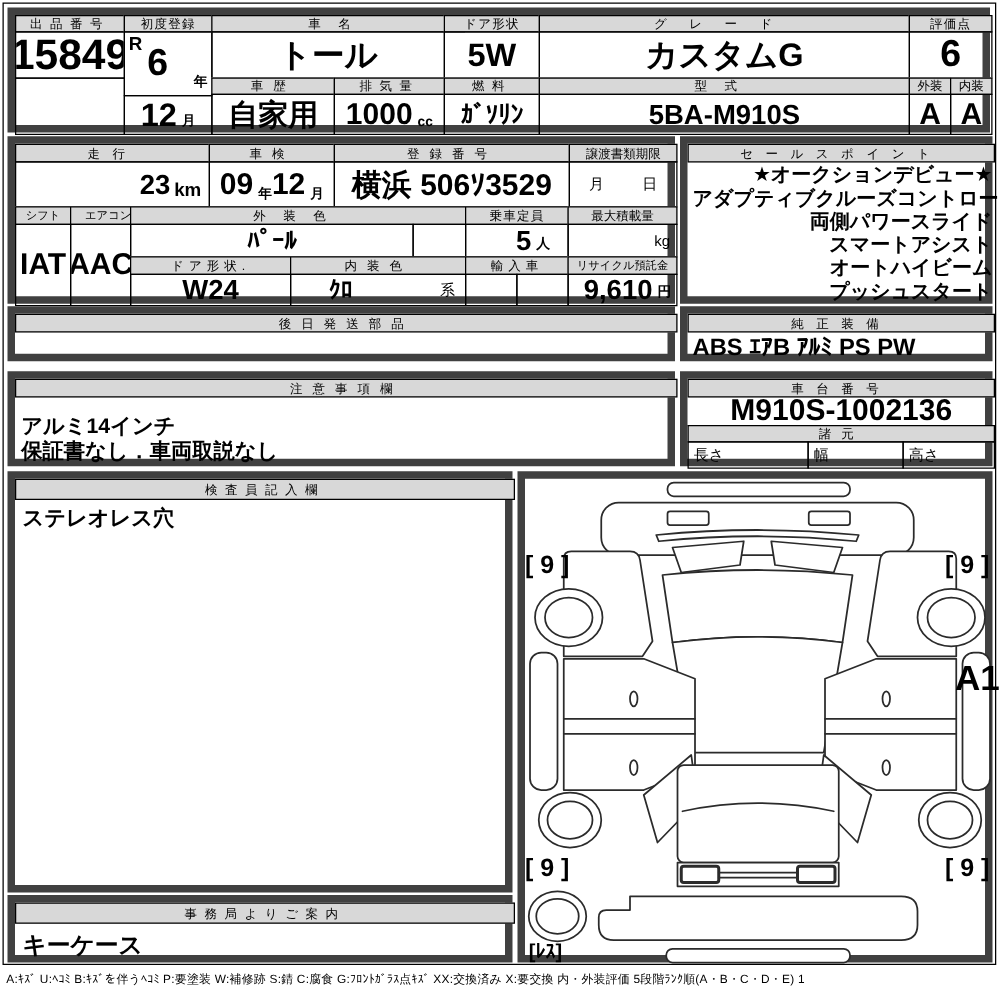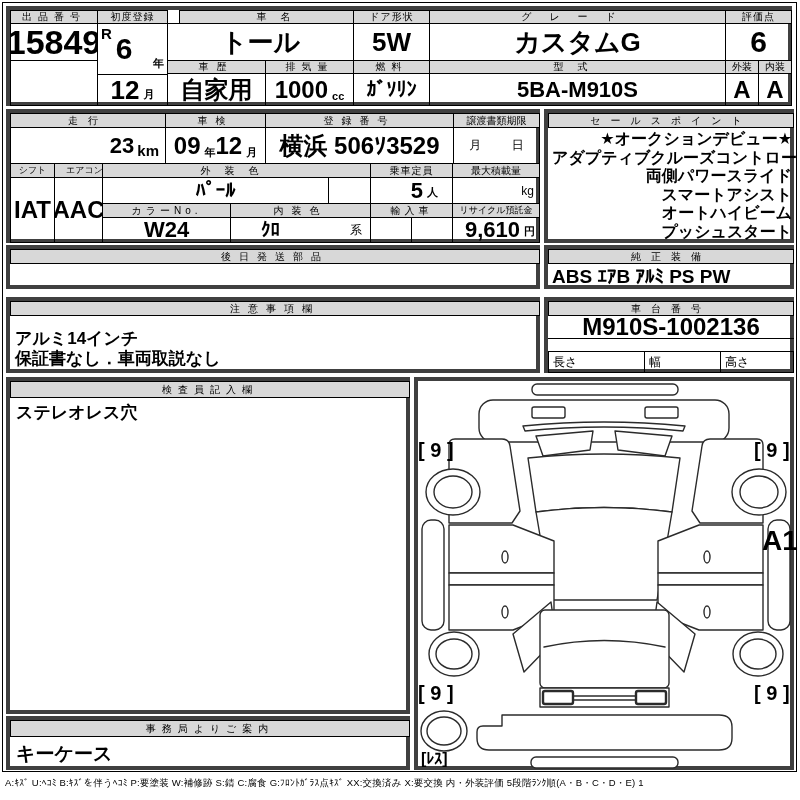--- a/index.html
+++ b/index.html
@@ -1,18 +1,18 @@
 <!DOCTYPE html>
 <html><head>
 <meta charset="utf-8">
 <style>
   html,body{margin:0;padding:0;background:#fff;}
   #sheet{position:relative;width:800px;height:800px;background:#fff;
          font-family:"Liberation Sans","DejaVu Sans",sans-serif;color:#000;overflow:hidden;}
-  .box{position:absolute;border:4px solid #404040;background:#fff;box-sizing:border-box;}
+  .box{position:absolute;border:6px solid #404040;background:#fff;box-sizing:border-box;}
   .frame{position:absolute;left:2px;top:2px;width:795px;height:770px;border:1px solid #000;box-sizing:border-box;}
   .cell,.hdr{position:absolute;box-sizing:border-box;border:1px solid #000;overflow:hidden;}
   .hdr{background:#d8d8d8;display:flex;align-items:center;justify-content:center;
        font-size:10px;white-space:nowrap;}
   .cell{display:flex;align-items:center;justify-content:center;font-weight:bold;white-space:nowrap;}
   .noborder{border:none;}
   .left{justify-content:flex-start;}
   .right{justify-content:flex-end;}
   .small{font-size:11px;font-weight:normal;}
   .u{font-size:11px;font-weight:bold;margin-left:4px;align-self:flex-end;padding-bottom:3px;}
@@ -43,21 +43,21 @@
     <div class="cell" style="left:87px;top:13px;width:71px;height:52px;padding:1px 3px;justify-content:flex-start;align-items:stretch;">
       <span style="font-size:15px;align-self:flex-start;">R</span>
       <span class="f30" style="align-self:center;margin-left:4px;">6</span>
       <span class="small" style="align-self:flex-end;margin-left:auto;padding-bottom:2px;font-weight:bold;">年</span>
     </div>
     <div class="cell" style="left:87px;top:64px;width:71px;height:32px;">
       <span class="f26">12</span>
       <span class="u">月</span>
     </div>
 
-    <div class="hdr ls14" style="left:157px;top:0;width:203px;height:14px;margin-left:12px;">車名</div>
+    <div class="hdr ls14" style="left:157px;top:0;width:203px;height:14px;">車名</div>
     <div class="cell f26" style="left:157px;top:13px;width:187px;height:38px;">トール</div>
     <div class="hdr ls8" style="left:157px;top:50px;width:99px;height:14px;">車歴</div>
     <div class="cell f24" style="left:157px;top:63px;width:99px;height:33px;">自家用</div>
     <div class="hdr ls6" style="left:255px;top:50px;width:89px;height:14px;">排気量</div>
     <div class="cell" style="left:255px;top:63px;width:89px;height:33px;">
       <span class="f24">1000</span>
       <span class="u">cc</span>
     </div>
 
     <div class="hdr ls1" style="left:343px;top:0;width:77px;height:14px;">ドア形状</div>
@@ -111,21 +111,21 @@
     <div class="cell" style="left:360px;top:64px;width:83px;height:27px;justify-content:flex-end;padding-right:14px;">
       <span class="f22">5</span>
       <span class="u">人</span>
     </div>
     <div class="hdr ls0" style="left:442px;top:50px;width:88px;height:15px;">最大積載量</div>
     <div class="cell right" style="left:442px;top:64px;width:88px;height:27px;padding-right:5px;font-weight:normal;">
       <span class="f12"></span>
       <span class="f12">kg</span>
     </div>
 
-    <div class="hdr ls4" style="left:92px;top:90px;width:129px;height:15px;">カラーNo.</div>
+    <div class="hdr ls4" style="left:92px;top:90px;width:129px;height:15px;">ドア形状.</div>
     <div class="cell f22" style="left:92px;top:104px;width:129px;height:26px;">W24</div>
     <div class="hdr ls8" style="left:220px;top:90px;width:141px;height:15px;">内装色</div>
     <div class="cell" style="left:220px;top:104px;width:141px;height:26px;">
       <span class="f19" style="margin-left:30px;">ｸﾛ</span>
       <span class="f12" style="margin-left:auto;margin-right:8px;font-weight:normal;">系</span>
     </div>
     <div class="hdr ls4" style="left:360px;top:90px;width:83px;height:15px;">輸入車</div>
     <div class="cell f12" style="left:360px;top:104px;width:42px;height:26px;"></div>
     <div class="cell" style="left:401px;top:104px;width:42px;height:26px;"></div>
     <div class="hdr ls0 f9" style="left:442px;top:90px;width:88px;height:15px;">リサイクル預託金</div>
@@ -159,20 +159,21 @@
   <div class="box" style="left:6px;top:297px;width:534px;height:76px;">
     <div class="hdr ls8" style="left:0;top:0;width:530px;height:15px;">注意事項欄</div>
     <div style="position:absolute;left:5px;top:28px;width:520px;">
       <div class="notesline">アルミ14インチ</div>
       <div class="notesline">保証書なし．車両取説なし</div>
     </div>
   </div>
   <div class="box" style="left:544px;top:297px;width:250px;height:76px;">
     <div class="hdr ls10" style="left:0;top:0;width:246px;height:15px;">車台番号</div>
     <div class="cell f24" style="left:0;top:14px;width:246px;height:24px;border:none;border-bottom:1px solid #000;">M910S-1002136</div>
+    <div class="hdr ls8" style="left:0;top:37px;width:246px;height:14px;">諸元</div>
     <div class="cell left f12" style="left:0;top:50px;width:97px;height:22px;padding-left:4px;font-weight:normal;">
       <span>長さ</span>
       <span></span>
     </div>
     <div class="cell left f12" style="left:96px;top:50px;width:77px;height:22px;padding-left:4px;font-weight:normal;">
       <span>幅</span>
       <span></span>
     </div>
     <div class="cell left f12" style="left:172px;top:50px;width:74px;height:22px;padding-left:4px;font-weight:normal;">
       <span>高さ</span>

